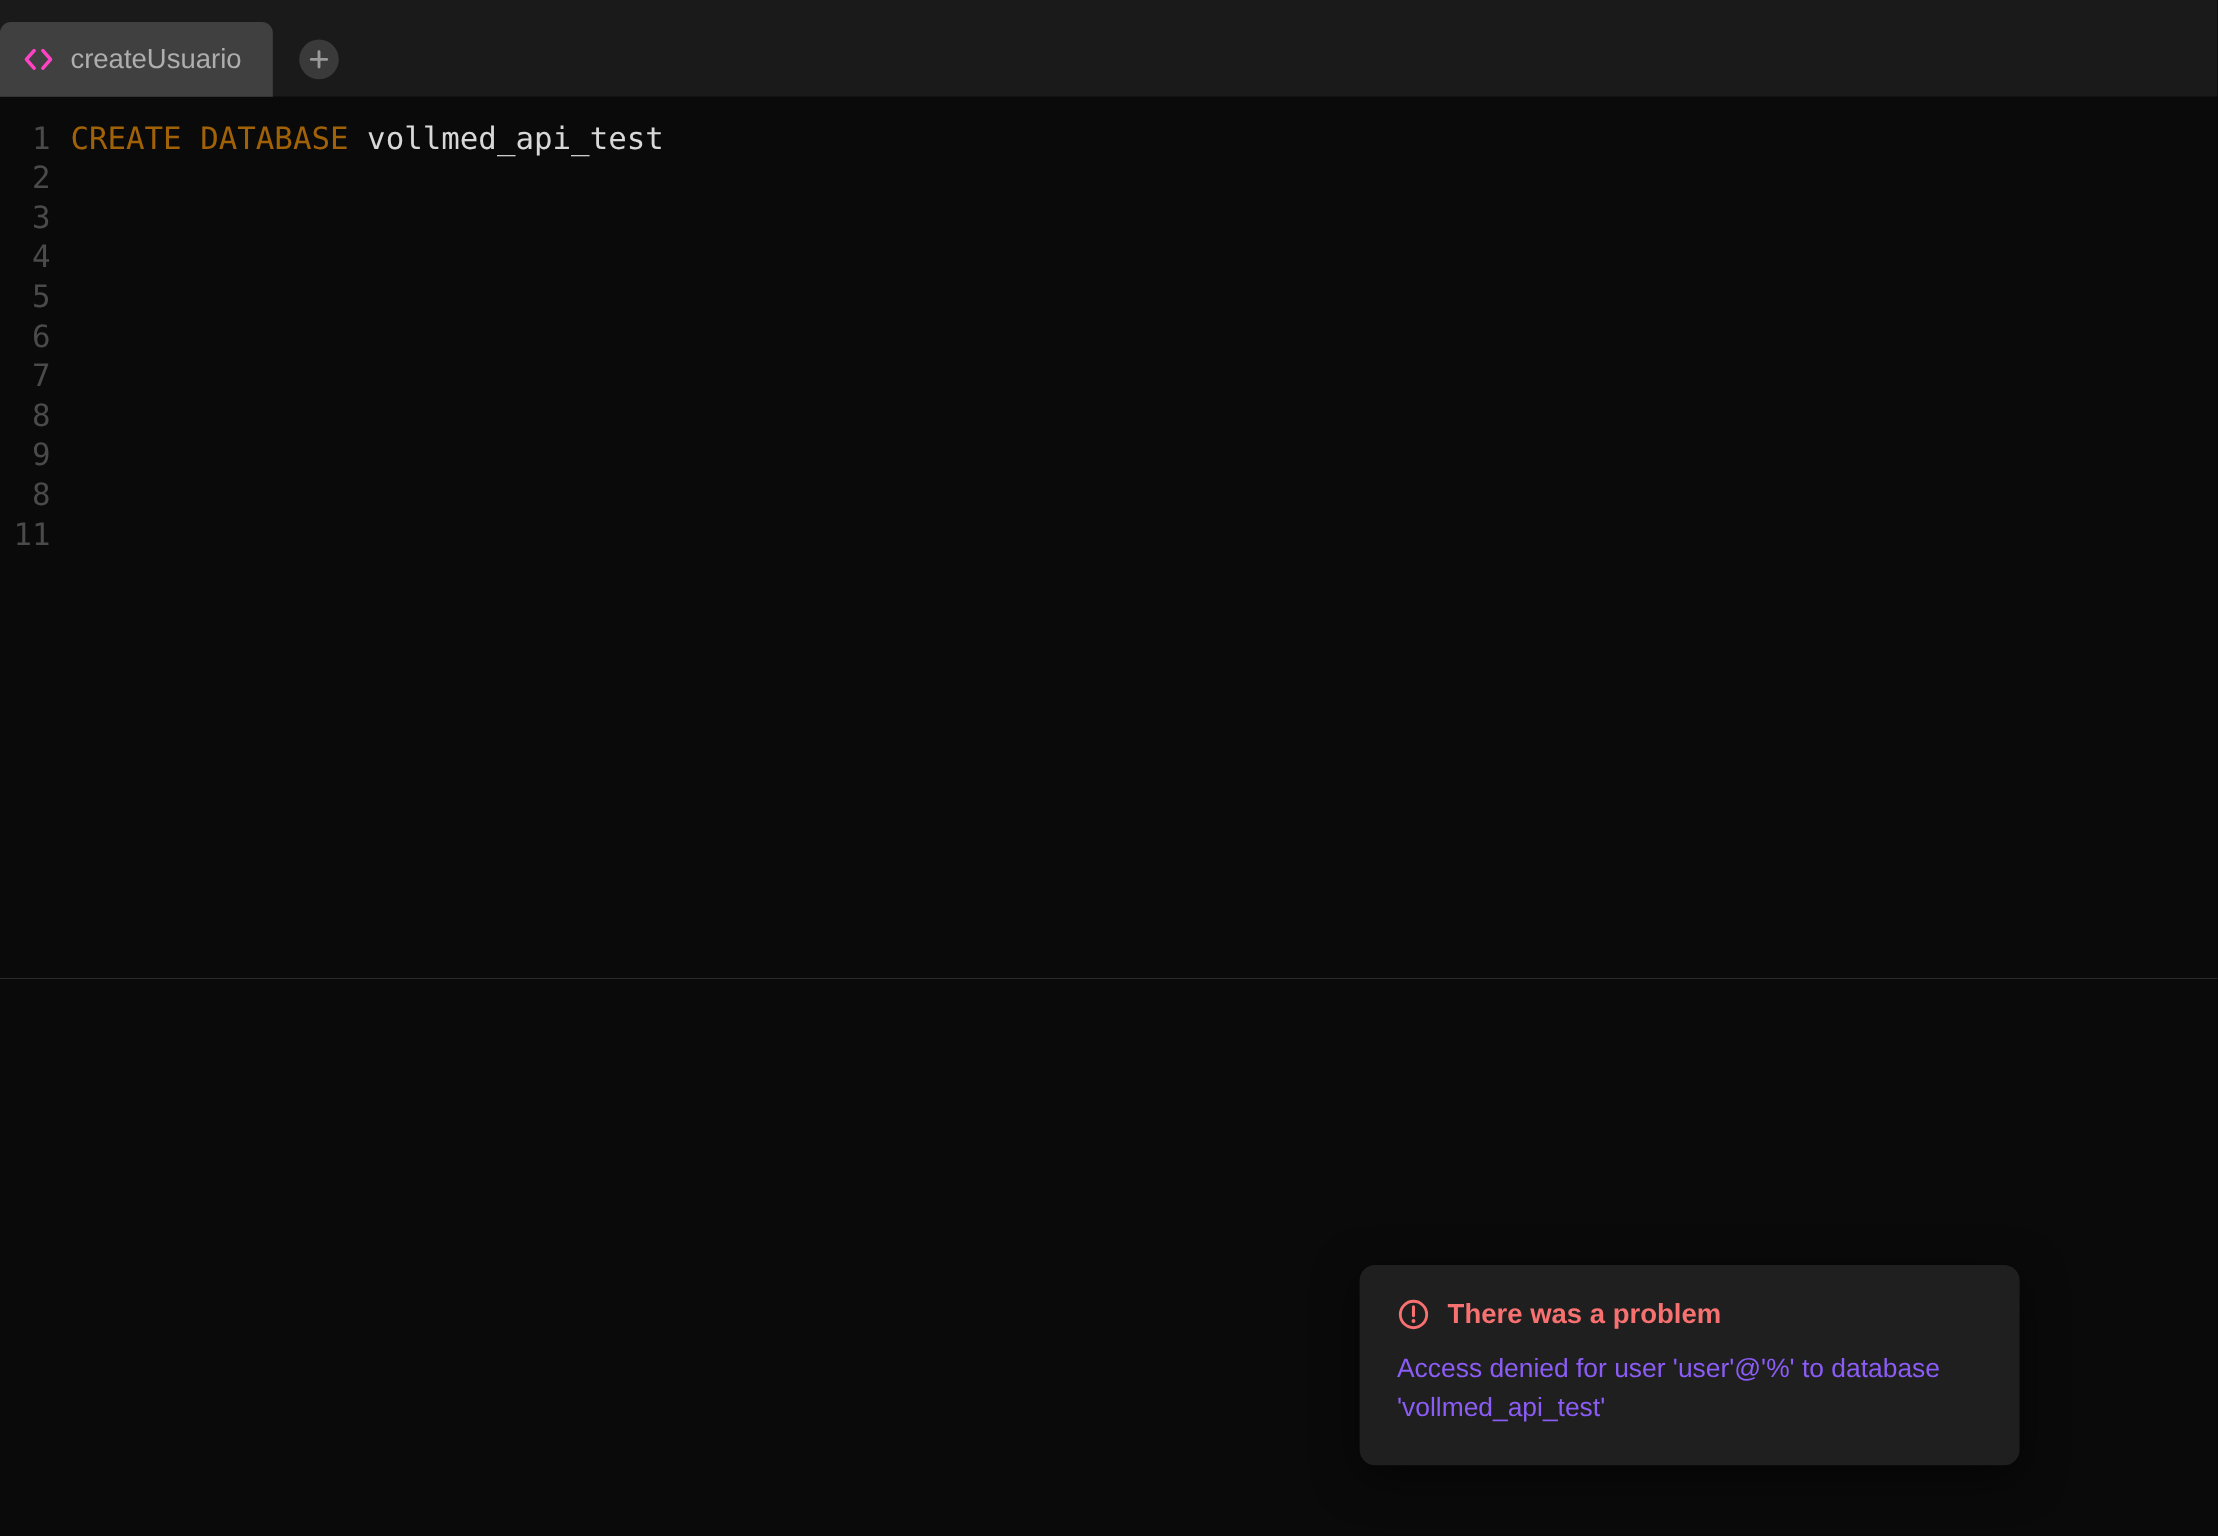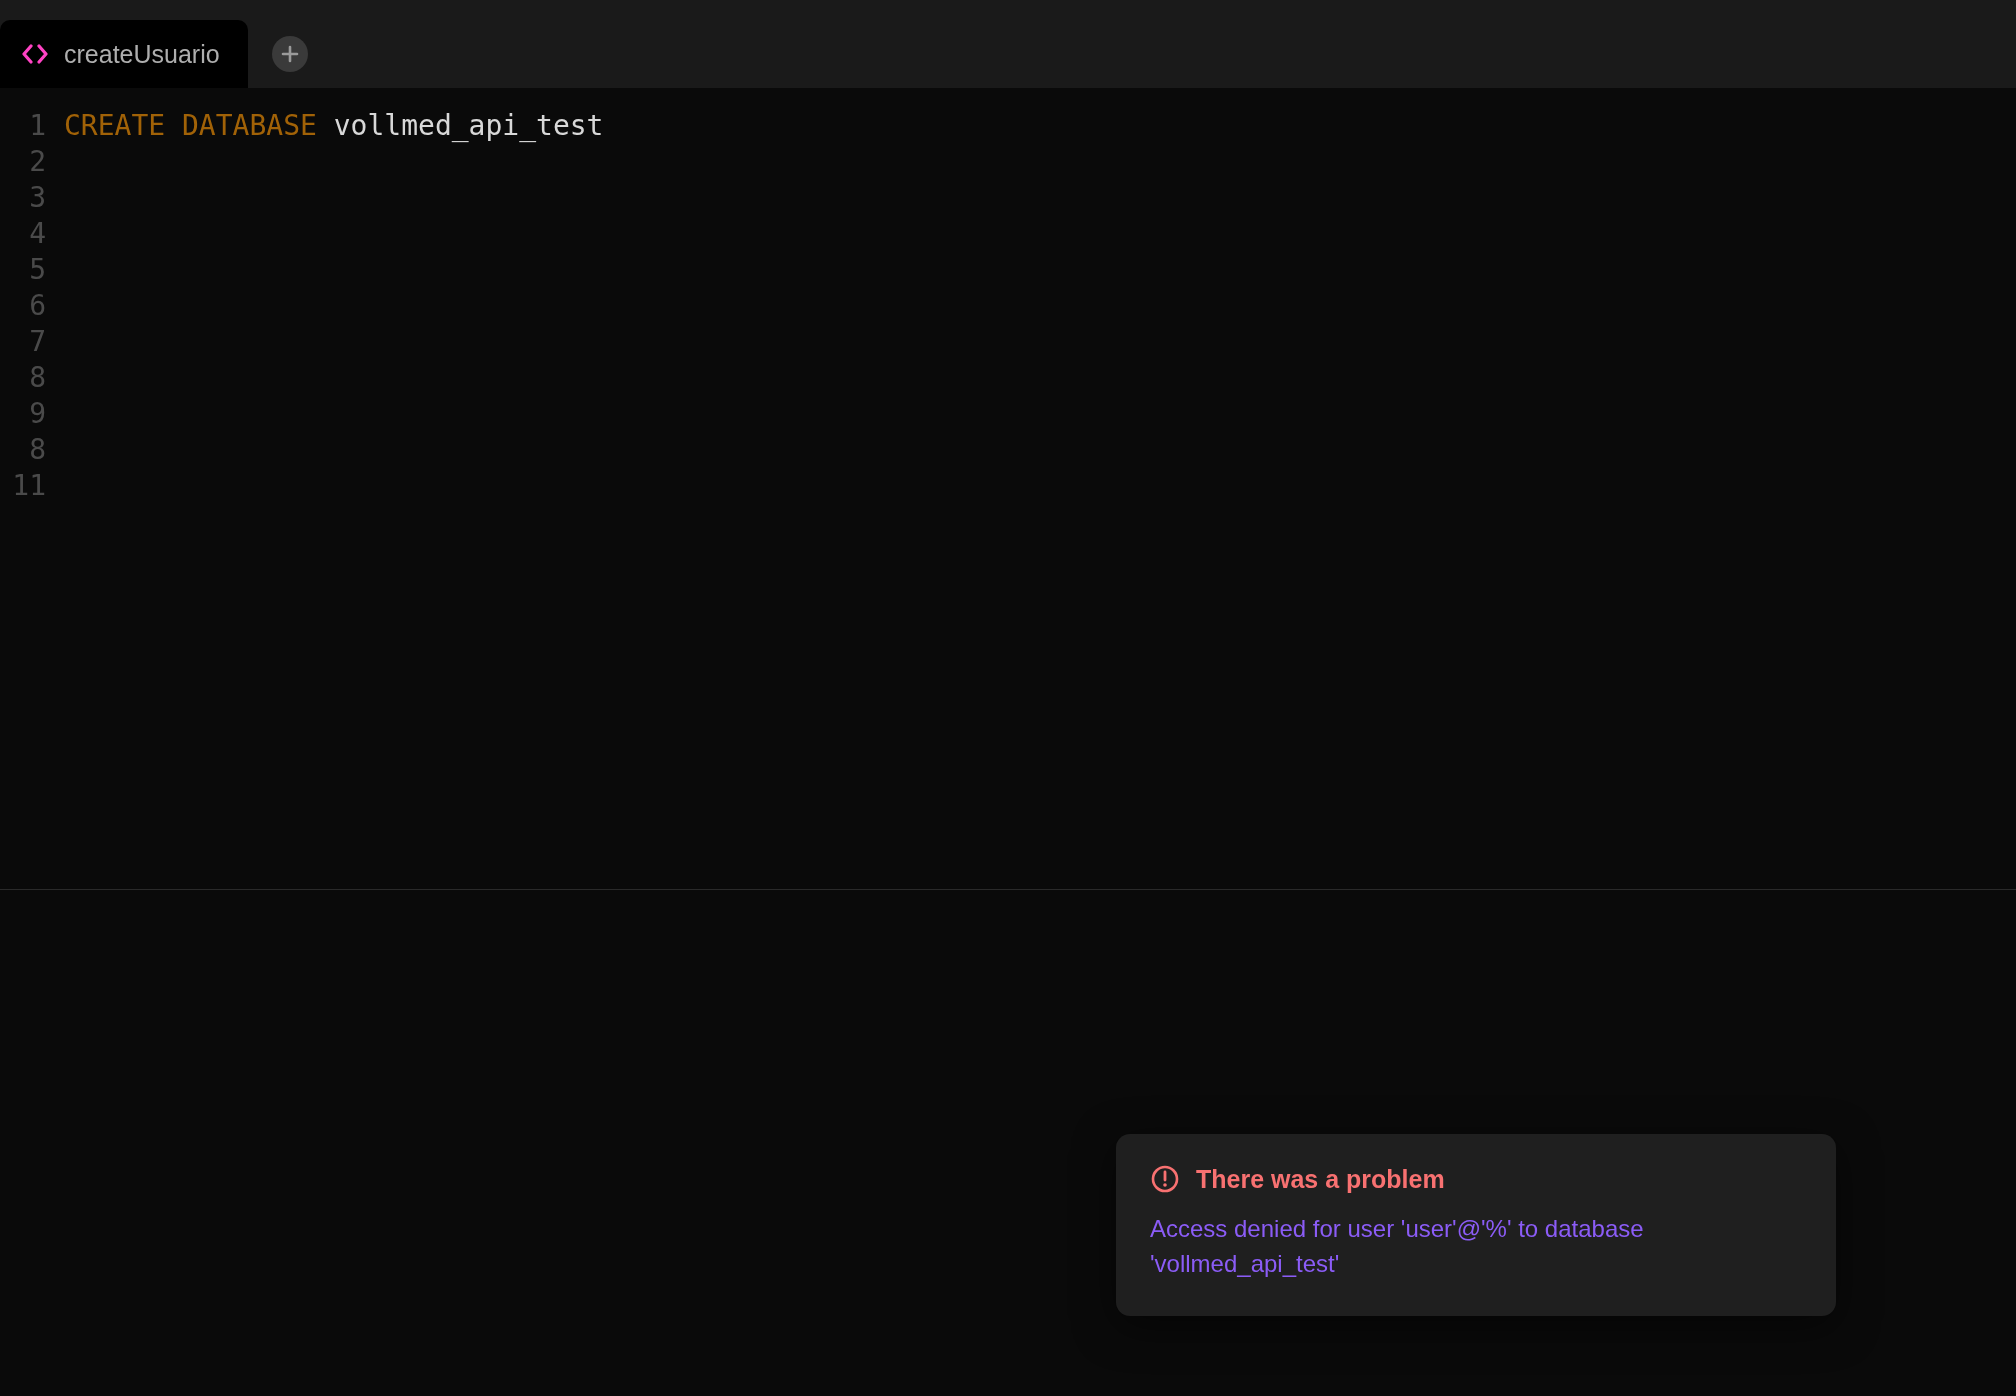--- a/index.html
+++ b/index.html
@@ -23,21 +23,21 @@
     background: #1a1a1a;
     height: 88px;
     padding-top: 20px;
     gap: 6px;
   }
   .tab {
     display: flex;
     align-items: center;
     height: 68px;
     padding: 0 28px 0 22px;
-    background: #000000;
+    background: #404040;
     border-radius: 10px 10px 0 0;
     gap: 16px;
     font-size: 25px;
     color: #aeaeae;
     cursor: pointer;
     position: relative;
   }
   .tab.active {
     background: #0a0a0a;
     color: #f0f0f0;
@@ -103,22 +103,22 @@
   .bottom {
     flex: 1;
     background: #0a0a0a;
     position: relative;
   }
 
   
   .toast {
     position: absolute;
     right: 180px;
-    bottom: 80px;
-    width: 720px;
+    bottom: 64px;
+    width: 600px;
     background: #1f1f1f;
     border-radius: 14px;
     padding: 30px 34px 34px 34px;
     box-shadow: 0 10px 40px rgba(0,0,0,0.5);
   }
   .toast-header {
     display:flex;
     align-items:center;
     gap: 16px;
     margin-bottom: 18px;

